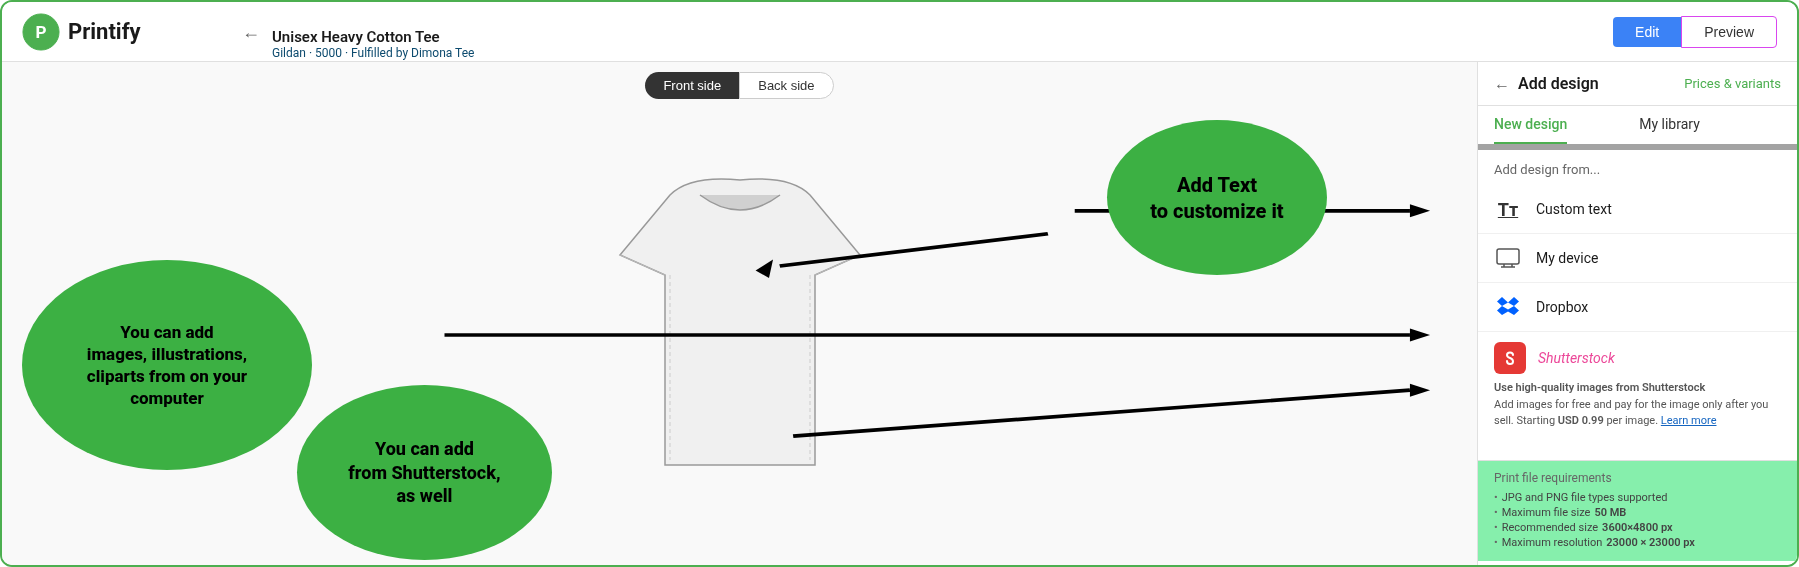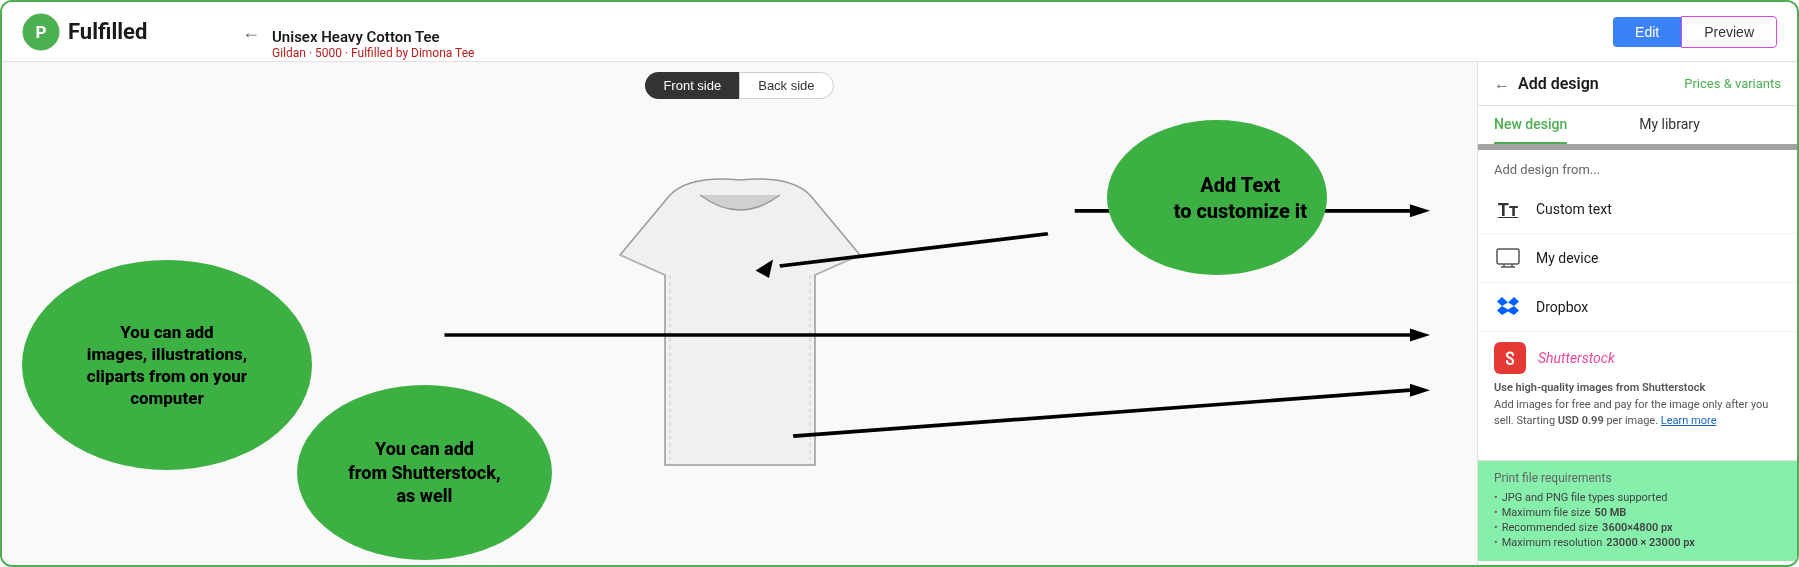--- a/index.html
+++ b/index.html
@@ -72,21 +72,21 @@
     }
 
     .product-title {
       font-size: 15px;
       font-weight: 600;
       color: #1a1a1a;
     }
 
     .product-subtitle {
       font-size: 12px;
-      color: #b91c1c;
+      color: #0c4a6e;
     }
 
     .header-actions {
       display: flex;
       align-items: center;
       gap: 0;
       margin-left: auto;
     }
 
     .btn-edit {
@@ -407,21 +407,21 @@
 
 <div class="app-container">
 
   <div class="header">
     <div class="logo-area">
 
       <svg class="logo-icon" viewBox="0 0 40 40" fill="none" xmlns="http://www.w3.org/2000/svg">
         <circle cx="20" cy="20" r="19" fill="#4caf50" stroke="#4caf50" stroke-width="1"></circle>
         <text x="20" y="26" text-anchor="middle" fill="white" font-size="18" font-weight="bold">P</text>
       </svg>
-      <span class="logo-text">Fulfilled</span>
+      <span class="logo-text">Printify</span>
     </div>
 
     <div class="product-info">
       <span class="back-arrow">←</span>
       <div class="product-title-block">
         <span class="product-title">Unisex Heavy Cotton Tee</span>
         <span class="product-subtitle">Gildan · 5000 · Fulfilled by Dimona Tee</span>
       </div>
     </div>
 
@@ -466,21 +466,21 @@
             <line x1="780" y1="140" x2="580" y2="175" stroke="#000" stroke-width="4"></line>
             <polygon points="575,168 562,180 572,188" fill="#000"></polygon>
 
             <line x1="330" y1="250" x2="1050" y2="250" stroke="#000" stroke-width="4"></line>
             <polygon points="1050,243 1065,250 1050,257" fill="#000"></polygon>
 
             <line x1="590" y1="360" x2="1050" y2="310" stroke="#000" stroke-width="4"></line>
             <polygon points="1050,303 1065,310 1050,317" fill="#000"></polygon>
           </svg>
 
-          <div class="bubble bubble-top-right" style="width:220px;height:155px;top:15px;right:150px;justify-content:flex-end;">
+          <div class="bubble bubble-top-right" style="width:220px;height:155px;top:15px;right:150px;">
             <span class="bubble-text" style="font-size:20px;">Add Text<br>to customize it</span>
           </div>
 
           <div class="bubble bubble-left" style="width:290px;height:210px;top:155px;left:20px;">
             <span class="bubble-text" style="font-size:17px;">You can add<br>images, illustrations,<br>cliparts from on your<br>computer</span>
           </div>
 
           <div class="bubble bubble-bottom-center" style="width:255px;height:175px;bottom:5px;left:295px;">
             <span class="bubble-text" style="font-size:18px;">You can add<br>from Shutterstock,<br>as well</span>
           </div>

